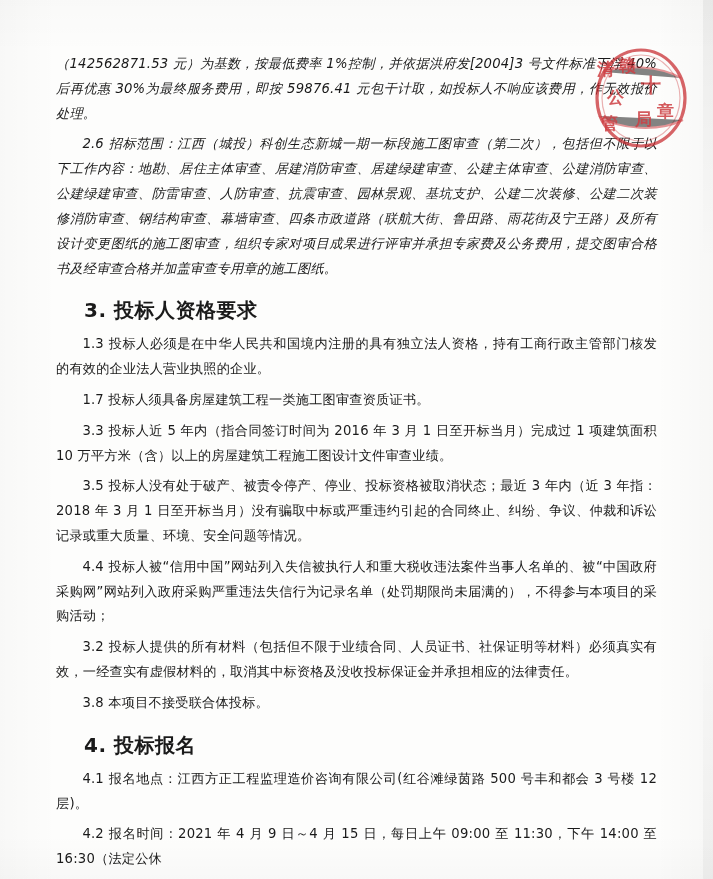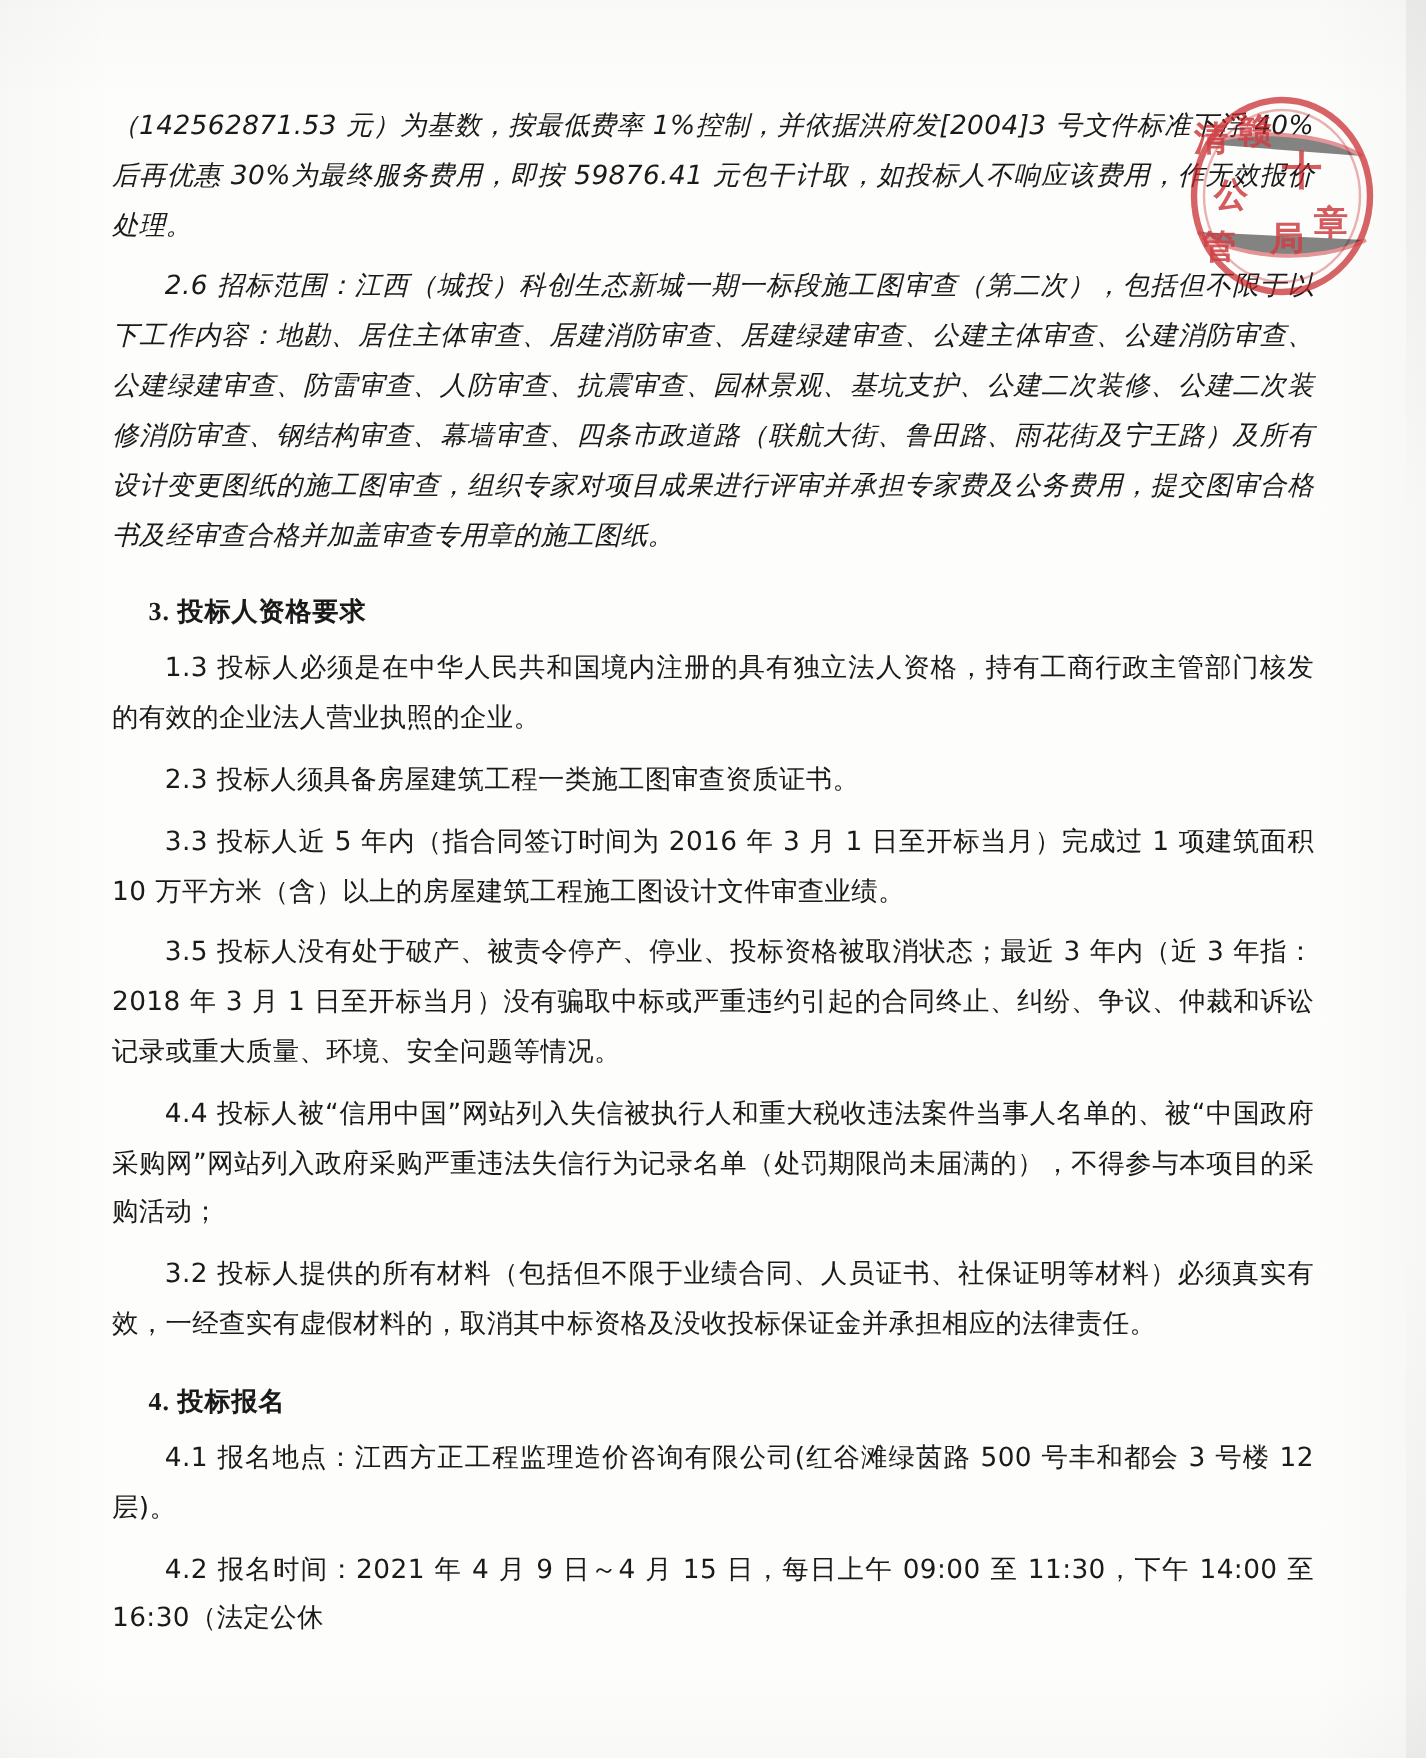--- a/index.html
+++ b/index.html
@@ -41,26 +41,25 @@
     font-size: 13.2px;
     line-height: 1.88;
     text-align: justify;
     text-justify: inter-ideograph;
     letter-spacing: 0.2px;
   }
   p.indent {
     text-indent: 2em;
   }
   h3.section {
-    font-size: 13px;
+    font-size: 20px;
     font-weight: bold;
     margin: 16px 0 8px 0;
     text-indent: 1.4em;
     letter-spacing: 0.5px;
-    font-family: Liberation Serif, serif;
   }
   .blk {
     margin-bottom: 2px;
     font-style: italic;
   }
   
   .seal {
     position: absolute;
     right: 18px;
     top: 42px;
@@ -138,25 +137,26 @@
       <p>（142562871.53 元）为基数，按最低费率 1%控制，并依据洪府发[2004]3 号文件标准下浮 40%后再优惠 30%为最终服务费用，即按 59876.41 元包干计取，如投标人不响应该费用，作无效报价处理。</p>
     </div>
 
     <div class="blk">
       <p class="indent">2.6 招标范围：江西（城投）科创生态新城一期一标段施工图审查（第二次），包括但不限于以下工作内容：地勘、居住主体审查、居建消防审查、居建绿建审查、公建主体审查、公建消防审查、公建绿建审查、防雷审查、人防审查、抗震审查、园林景观、基坑支护、公建二次装修、公建二次装修消防审查、钢结构审查、幕墙审查、四条市政道路（联航大街、鲁田路、雨花街及宁王路）及所有设计变更图纸的施工图审查，组织专家对项目成果进行评审并承担专家费及公务费用，提交图审合格书及经审查合格并加盖审查专用章的施工图纸。</p>
     </div>
 
     <h3 class="section">3. 投标人资格要求</h3>
 
     <p class="indent">1.3 投标人必须是在中华人民共和国境内注册的具有独立法人资格，持有工商行政主管部门核发的有效的企业法人营业执照的企业。</p>
-    <p class="indent">2.3 投标人须具备房屋建筑工程一类施工图审查资质证书。</p>
+    <p class="indent">1.7 投标人须具备房屋建筑工程一类施工图审查资质证书。</p>
     <p class="indent">3.3 投标人近 5 年内（指合同签订时间为 2016 年 3 月 1 日至开标当月）完成过 1 项建筑面积 10 万平方米（含）以上的房屋建筑工程施工图设计文件审查业绩。</p>
     <p class="indent">3.5 投标人没有处于破产、被责令停产、停业、投标资格被取消状态；最近 3 年内（近 3 年指：2018 年 3 月 1 日至开标当月）没有骗取中标或严重违约引起的合同终止、纠纷、争议、仲裁和诉讼记录或重大质量、环境、安全问题等情况。</p>
     <p class="indent">4.4 投标人被“信用中国”网站列入失信被执行人和重大税收违法案件当事人名单的、被“中国政府采购网”网站列入政府采购严重违法失信行为记录名单（处罚期限尚未届满的），不得参与本项目的采购活动；</p>
     <p class="indent">3.2 投标人提供的所有材料（包括但不限于业绩合同、人员证书、社保证明等材料）必须真实有效，一经查实有虚假材料的，取消其中标资格及没收投标保证金并承担相应的法律责任。</p>
+    <p class="indent">3.8 本项目不接受联合体投标。</p>
 
     <h3 class="section">4. 投标报名</h3>
 
     <p class="indent">4.1 报名地点：江西方正工程监理造价咨询有限公司(红谷滩绿茵路 500 号丰和都会 3 号楼 12 层)。</p>
     <p class="indent">4.2 报名时间：2021 年 4 月 9 日～4 月 15 日，每日上午 09:00 至 11:30，下午 14:00 至 16:30（法定公休</p>
 
   </div>
 </div>
 
 </body></html>

